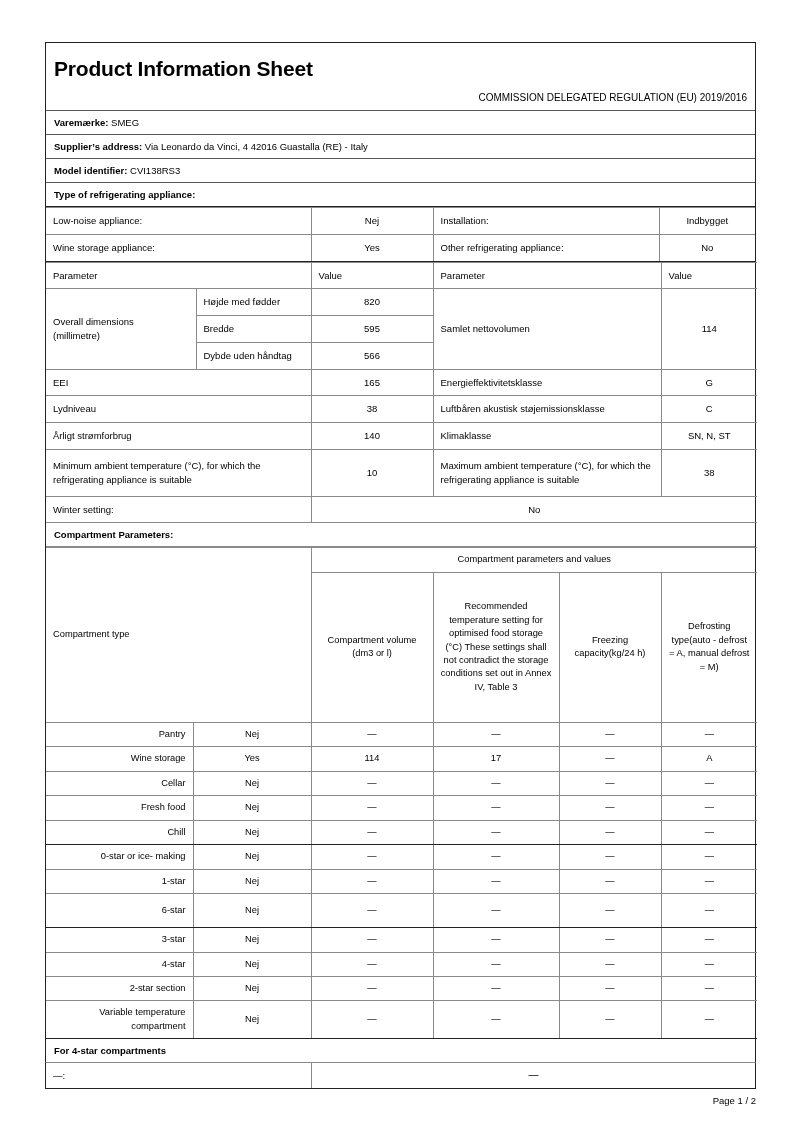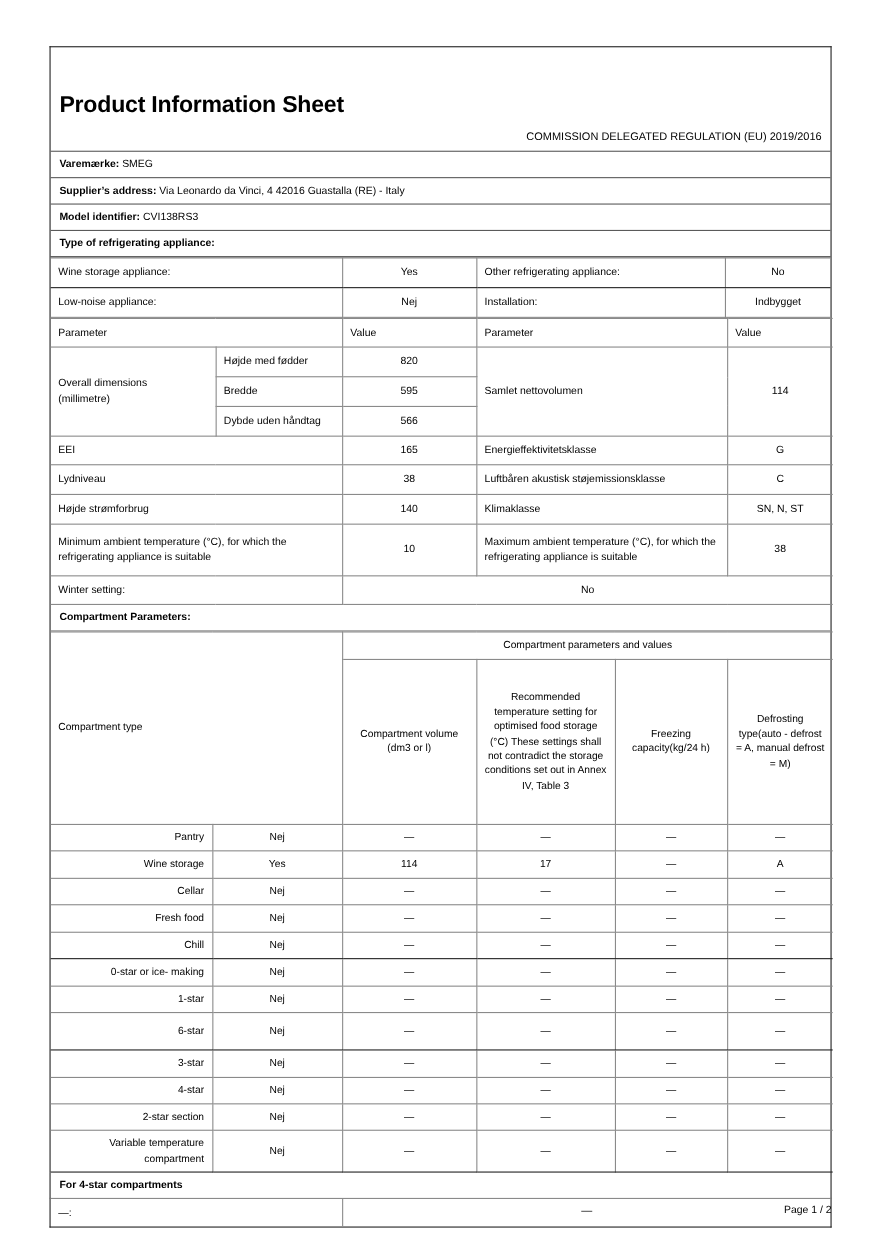--- a/index.html
+++ b/index.html
@@ -19,21 +19,20 @@
   }
   .frame {
     border: 1.5px solid #222;
     border-bottom: none;
   }
   
   .title-row { padding: 14px 8px 6px 8px; }
   .doc-title {
     font-size: 21px; font-weight: bold; letter-spacing: -0.2px;
     line-height: 1.1;
-    margin-top: 27px;
   }
   .subtitle-row {
     padding: 6px 8px 7px 8px;
     font-size: 10px;
     border-bottom: 1.2px solid #5a5a5a;
     text-align: right;
   }
   .band {
     padding: 6px 8px;
     font-size: 9.5px;
@@ -125,30 +124,30 @@
 
     <table class="t-type">
       <colgroup>
         <col style="width:265px">
           <col style="width:122px">
           <col style="width:226px">
           <col style="width:96px">
       </colgroup>
       <tbody>
         <tr>
+          <td class="left nb-l">Low-noise appliance:</td>
+          <td class="ctr">Nej</td>
+          <td class="left">Installation:</td>
+          <td class="ctr nb-r">Indbygget</td>
+        </tr>
+        <tr>
           <td class="left nb-l hv-b">Wine storage appliance:</td>
           <td class="ctr hv-b">Yes</td>
           <td class="left hv-b">Other refrigerating appliance:</td>
           <td class="ctr nb-r hv-b">No</td>
-        </tr>
-        <tr>
-          <td class="left nb-l">Low-noise appliance:</td>
-          <td class="ctr">Nej</td>
-          <td class="left">Installation:</td>
-          <td class="ctr nb-r">Indbygget</td>
         </tr>
       </tbody>
     </table>
 
 
     <table class="t-gen">
       <colgroup>
         <col style="width:150px">
           <col style="width:115px">
           <col style="width:122px">
@@ -188,21 +187,21 @@
           <td class="left">Energieffektivitetsklasse</td>
           <td class="ctr nb-r">G</td>
         </tr>
         <tr>
           <td class="left nb-l" colspan="2">Lydniveau</td>
           <td class="ctr">38</td>
           <td class="left">Luftbåren akustisk støjemissionsklasse</td>
           <td class="ctr nb-r">C</td>
         </tr>
         <tr>
-          <td class="left nb-l" colspan="2">Højde strømforbrug</td>
+          <td class="left nb-l" colspan="2">Årligt strømforbrug</td>
           <td class="ctr">140</td>
           <td class="left">Klimaklasse</td>
           <td class="ctr nb-r">SN, N, ST</td>
         </tr>
         <tr>
           <td class="left nb-l tall" colspan="2">Minimum ambient temperature (°C), for which the refrigerating appliance is suitable</td>
           <td class="ctr tall">10</td>
           <td class="left tall">Maximum ambient temperature (°C), for which the refrigerating appliance is suitable</td>
           <td class="ctr tall nb-r">38</td>
         </tr>

